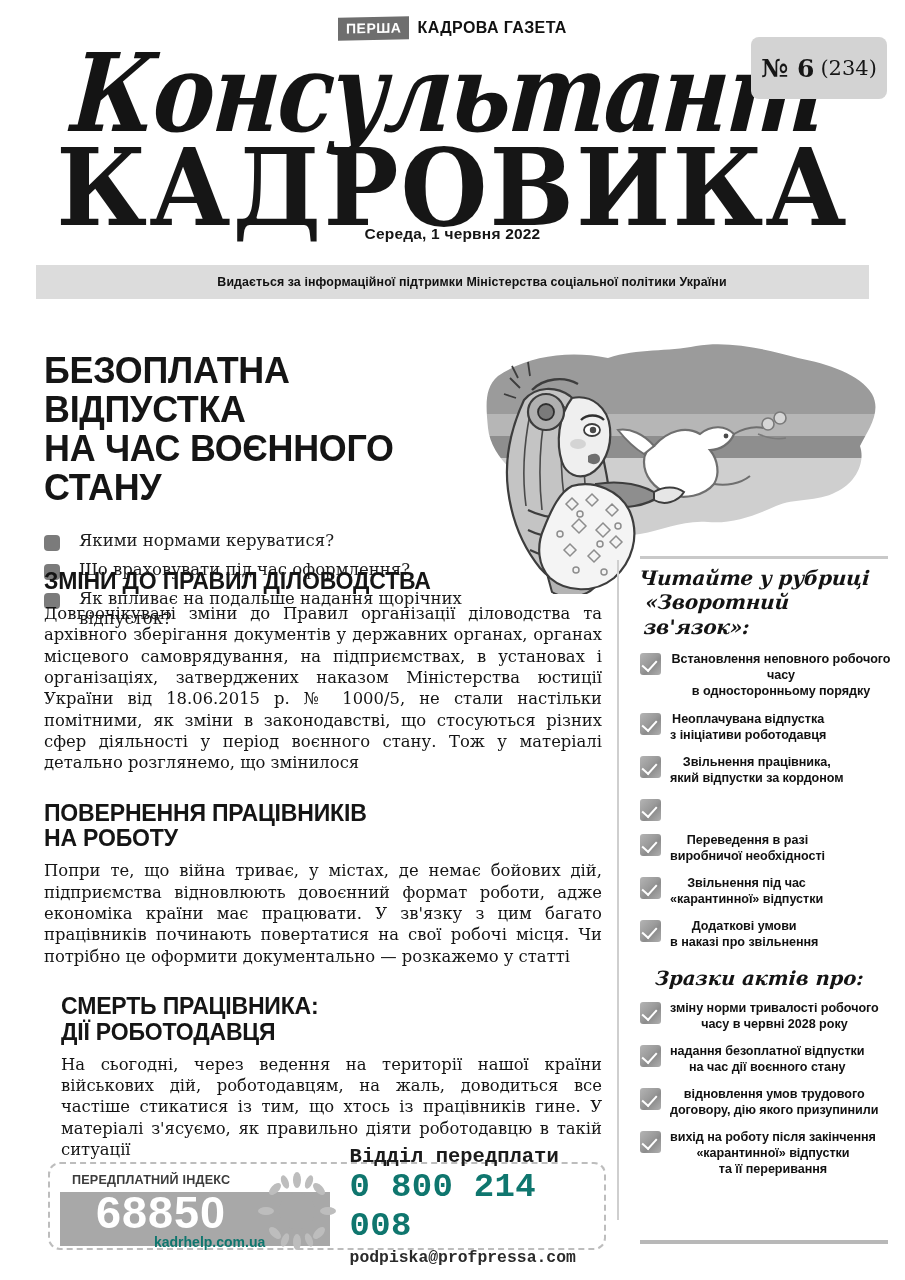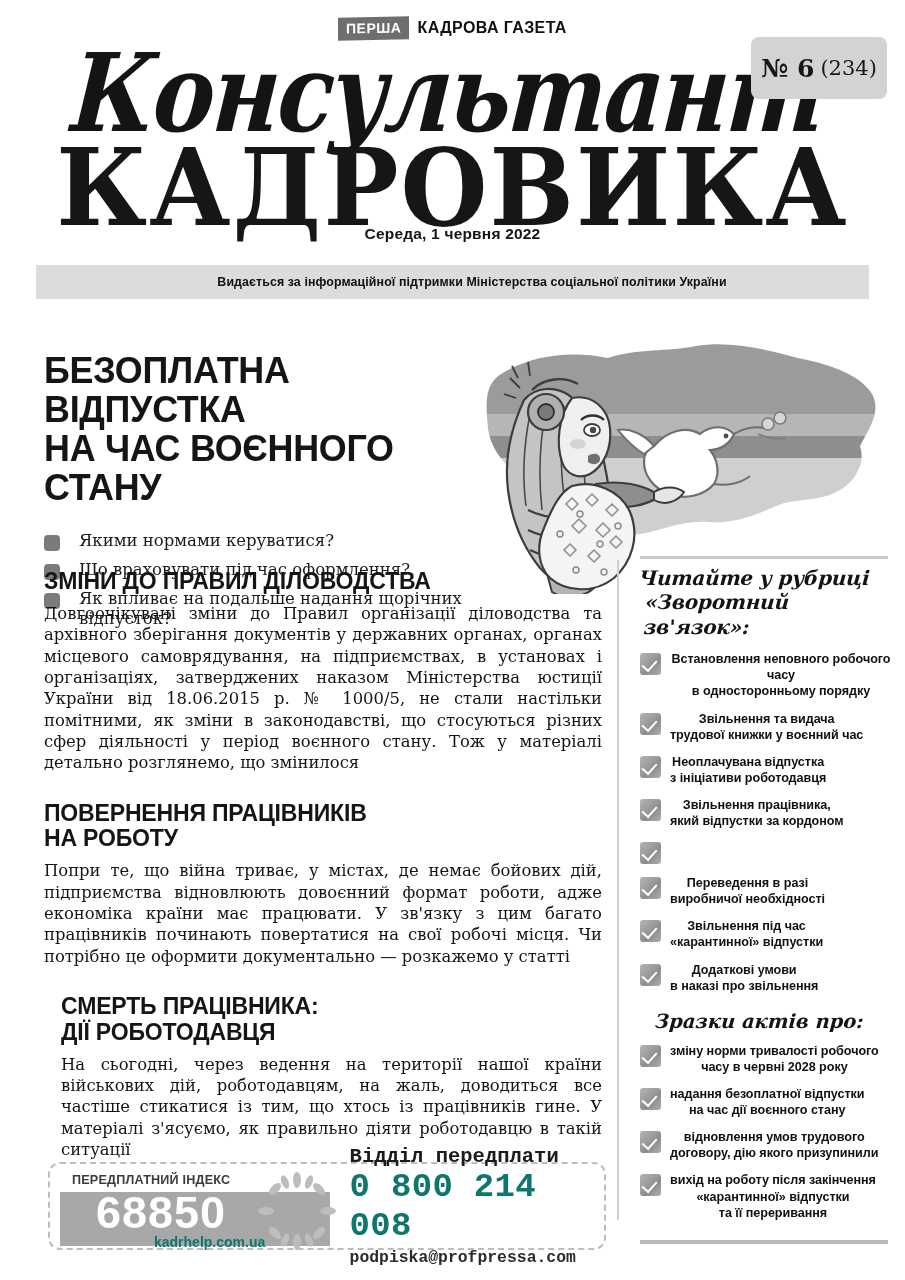--- a/index.html
+++ b/index.html
@@ -372,27 +372,20 @@
     <div class="sb-title">
       <span>Читайте у рубриці</span>
       <span class="l2">«Зворотний зв'язок»:</span>
     </div>
 
     <div class="sb-item">
       <span class="chk"></span>
       <span class="txt">
         <span>Встановлення неповного робочого часу</span><br>
         <span>в односторонньому порядку</span>
-      </span>
-    </div>
-    <div class="sb-item">
-      <span class="chk"></span>
-      <span class="txt">
-        <span>Звільнення та видача</span><br>
-        <span>трудової книжки у воєнний час</span>
       </span>
     </div>
     <div class="sb-item">
       <span class="chk"></span>
       <span class="txt">
         <span>Неоплачувана відпустка</span><br>
         <span>з ініціативи роботодавця</span>
       </span>
     </div>
     <div class="sb-item">

